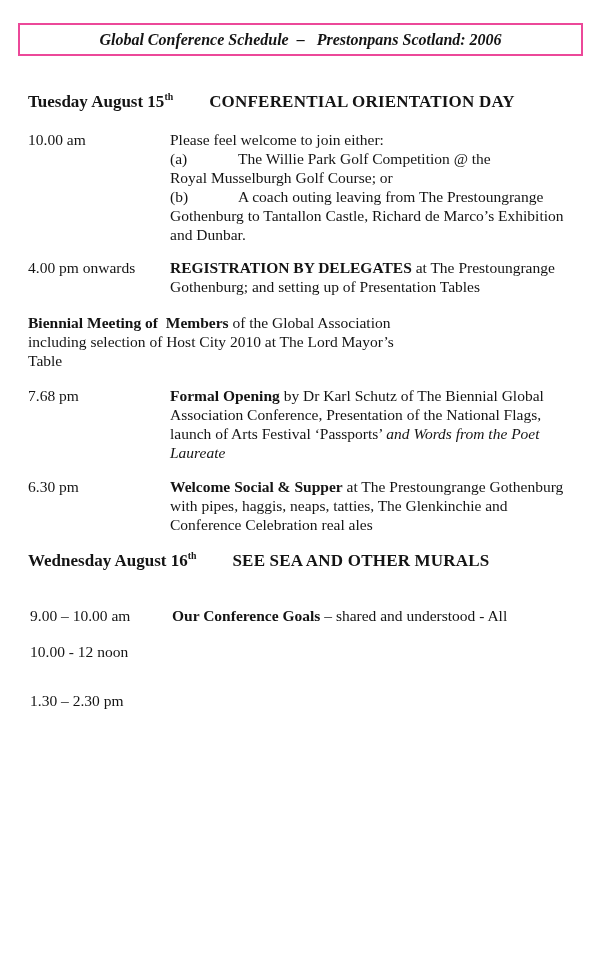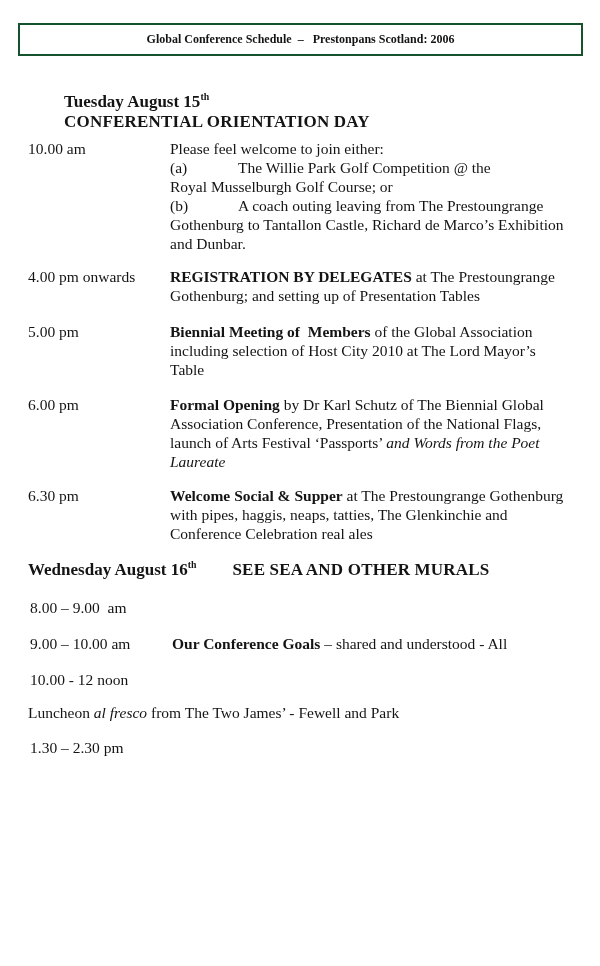--- a/index.html
+++ b/index.html
@@ -12,40 +12,41 @@
     color: #141414;
     font-family: "Liberation Serif", "DejaVu Serif", serif;
     font-size: 15.5px;
     line-height: 19px;
     overflow: hidden;
     box-sizing: border-box;
   }
   .title-box {
     margin: 23px 17px 0 18px;
     height: 33px;
-    border: 2px solid #14532d;
+    border: 2px solid #ec4899;
     display: flex;
     align-items: center;
     justify-content: center;
     box-sizing: border-box;
     font-weight: bold;
-    font-size: 12px;
+    font-size: 16px;
     white-space: pre;
     overflow: hidden;
+    font-style: italic;
   }
   .content { padding: 0 18px 0 28px; }
   .day-heading {
     display: flex;
     align-items: baseline;
     font-weight: bold;
     font-size: 17px;
     line-height: 20px;
     white-space: pre;
   }
-  .day-heading.first { margin-top: 36px; margin-bottom: 7px; flex-direction: column; }
+  .day-heading.first { margin-top: 36px; margin-bottom: 18px; }
   .day-heading.second { margin-bottom: 18px; }
   .day-title { margin-left: 36px; letter-spacing: 0.2px; }
   .ord {
     font-size: 0.58em;
     vertical-align: super;
     line-height: 0;
   }
   .event-row {
     display: flex;
     align-items: flex-start;
@@ -95,61 +96,58 @@
 and Dunbar.</span></div>
     </div>
 
     <div class="event-row">
       <div class="time">4.00 pm onwards</div>
       <div class="desc"><span class="b">REGISTRATION BY DELEGATES</span><span> at The Prestoungrange
 Gothenburg; and setting up of Presentation Tables</span></div>
     </div>
 
     <div class="event-row mb16">
-      <div class="time">5.00 pm</div>
       <div class="desc"><span class="b">Biennial Meeting of  Members</span><span> of the Global Association
 including selection of Host City 2010 at The Lord Mayor’s
 Table</span></div>
     </div>
 
     <div class="event-row mb15">
-      <div class="time">6.00 pm</div>
+      <div class="time">7.68 pm</div>
       <div class="desc"><span class="b">Formal Opening</span><span> by Dr Karl Schutz of The Biennial Global
 Association Conference, Presentation of the National Flags,
 launch of Arts Festival ‘Passports’ </span><span class="i">and Words from the Poet
 Laureate</span></div>
     </div>
 
     <div class="event-row">
       <div class="time">6.30 pm</div>
       <div class="desc"><span class="b">Welcome Social &amp; Supper</span><span> at The Prestoungrange Gothenburg
 with pipes, haggis, neaps, tatties, The Glenkinchie and
 Conference Celebration real ales</span></div>
     </div>
 
     <div class="day-heading second">
       <span class="day-name"><span>Wednesday August 16</span><span class="ord">th</span></span>
       <span class="day-title">SEE SEA AND OTHER MURALS</span>
     </div>
 
     <div class="event-row">
-      <div class="time indent">8.00 – 9.00  am</div>
     </div>
 
     <div class="event-row">
       <div class="time indent">9.00 – 10.00 am</div>
       <div class="desc"><span class="b">Our Conference Goals</span><span> – shared and understood - All</span></div>
     </div>
 
     <div class="event-row mb14">
       <div class="time indent">10.00 - 12 noon</div>
     </div>
 
     <div class="event-row mb16">
-      <div class="desc"><span>Luncheon </span><span class="i">al fresco</span><span> from The Two James’ - Fewell and Park</span></div>
     </div>
 
     <div class="event-row">
       <div class="time indent">1.30 – 2.30 pm</div>
     </div>
 
   </div>
 </div>
 
 </body></html>

